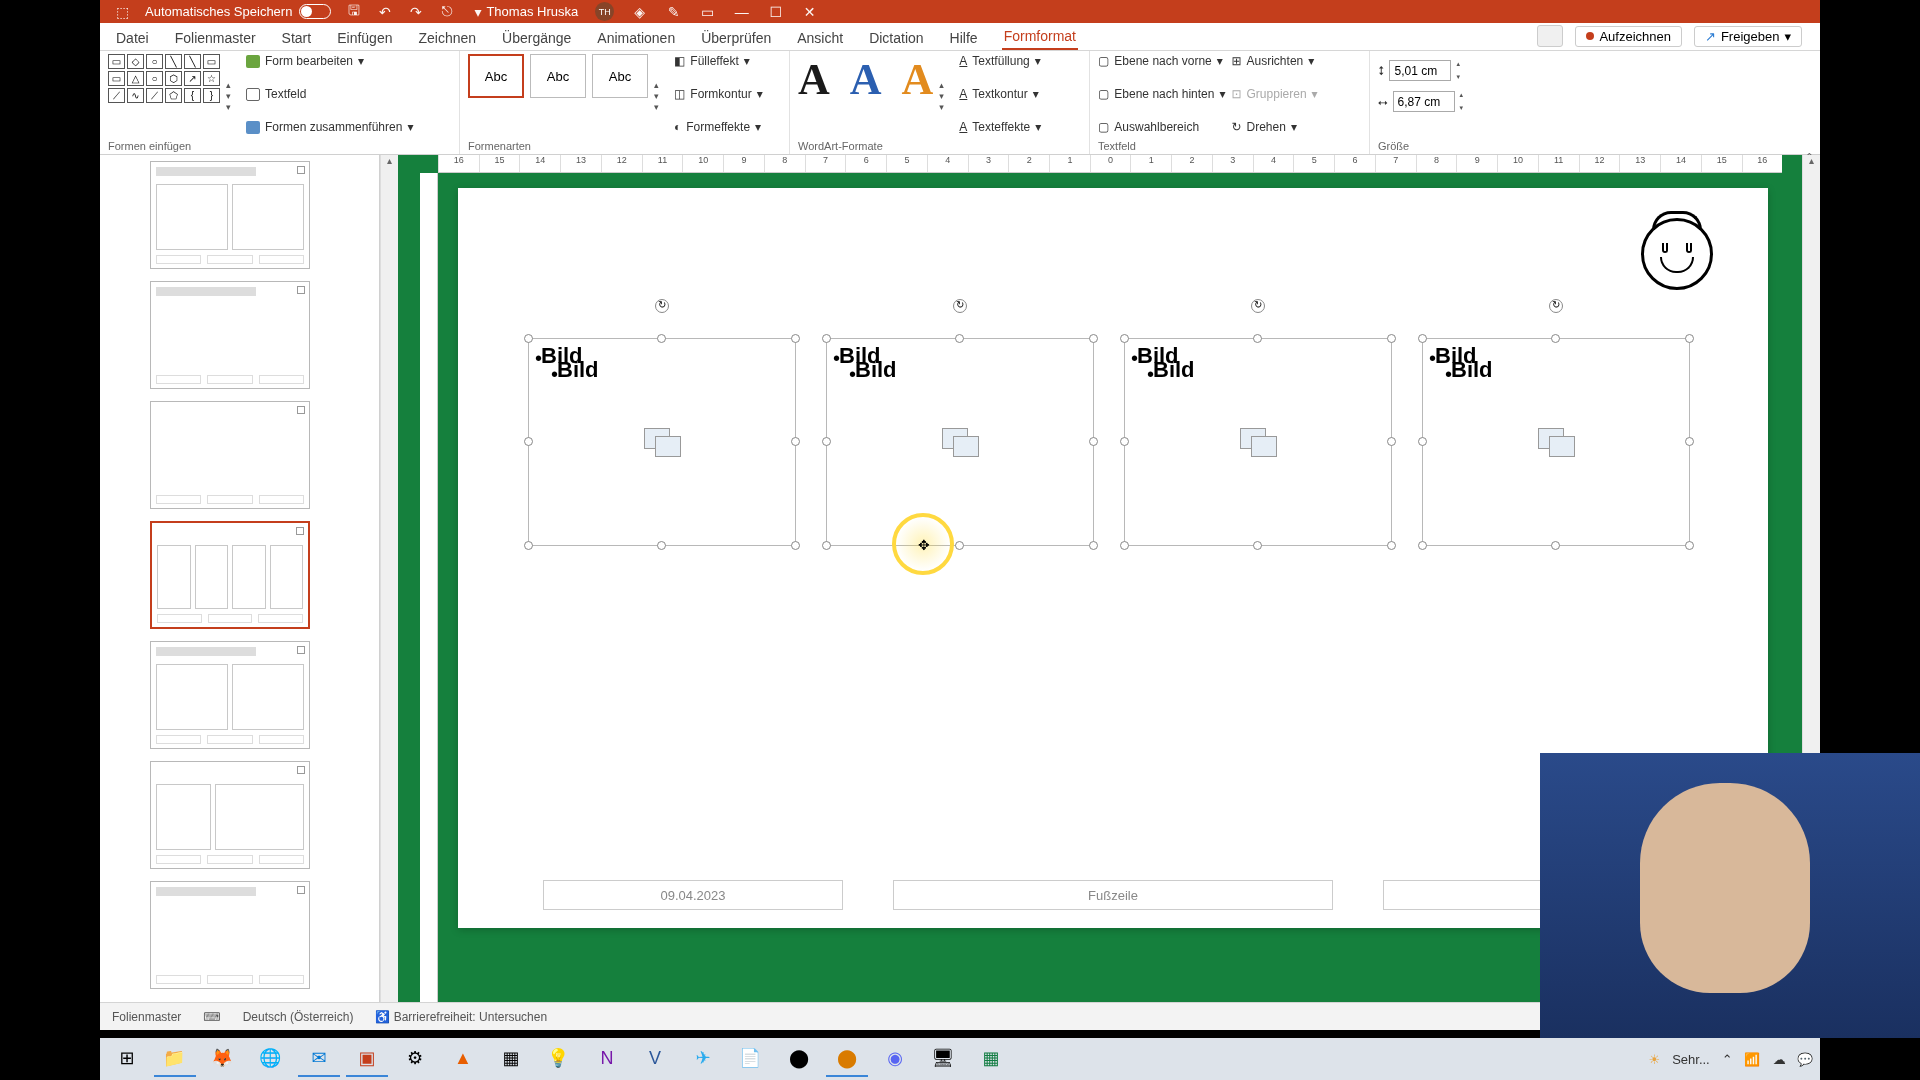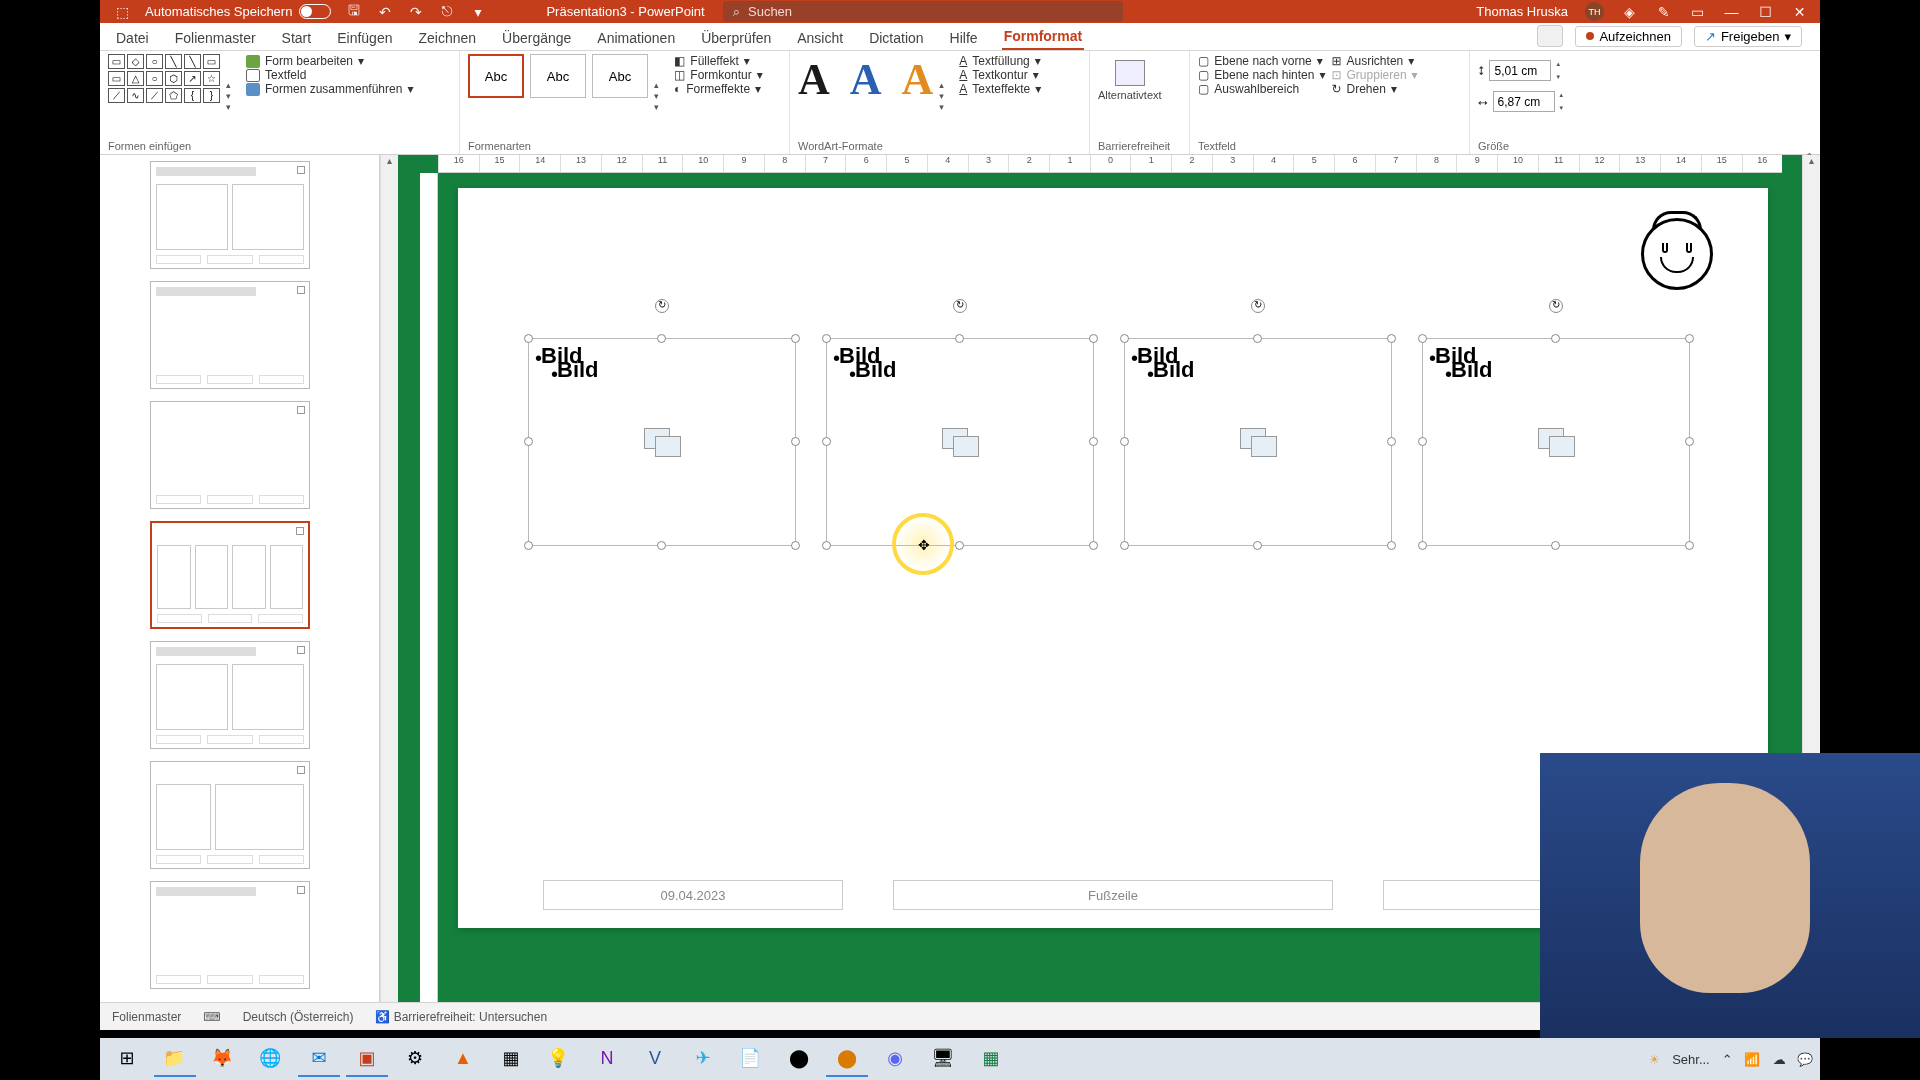--- a/index.html
+++ b/index.html
@@ -14,35 +14,35 @@
 .toggle::after { content:""; position:absolute; left:1px; top:1px; width:11px; height:11px; background:#fff; border-radius:50%; }
 .tb-icon { width:17px; height:17px; display:flex; align-items:center; justify-content:center; font-size:14px; opacity:.95; }
 .tb-center { flex:1; display:flex; align-items:center; gap:18px; padding-left:60px; }
 .search { background:#984028; height:21px; width:400px; border-radius:3px; display:flex; align-items:center; padding:0 10px; gap:8px; font-size:13px; color:#f5d8cf; }
 .tb-right { display:flex; align-items:center; gap:17px; padding-right:12px; }
 .avatar { width:19px; height:19px; background:#874428; border-radius:50%; font-size:9px; display:flex; align-items:center; justify-content:center; }
 
 
 .tabs { height:28px; background:#fff; display:flex; align-items:flex-end; padding-left:14px; gap:22px; border-bottom:1px solid #d6d6d6; }
 .tab { font-size:14px; color:#444; padding:4px 2px; cursor:pointer; }
-.tab.active { color:#c43e1c; border-bottom:2px solid #c43e1c; font-weight:700; }
+.tab.active { color:#c43e1c; border-bottom:2px solid #c43e1c; font-weight:400; }
 .tabs-right { margin-left:auto; display:flex; align-items:center; gap:12px; padding-right:18px; padding-bottom:3px; }
 .rec-btn { border:1px solid #ccc; border-radius:3px; padding:2px 10px; font-size:13px; display:flex; align-items:center; gap:5px; }
 .rec-btn .dot { width:8px; height:8px; background:#c43e1c; border-radius:50%; }
 .share-btn { background:#fff; border:1px solid #ccc; border-radius:3px; padding:2px 10px; font-size:13px; display:flex; align-items:center; gap:5px; }
 .comment-sq { width:26px; height:22px; border:1px solid #ccc; border-radius:3px; background:#f0f0f0; }
 
 
 .ribbon { height:104px; background:#fff; display:flex; border-bottom:1px solid #d0d0d0; }
 .group { border-right:1px solid #e2e2e2; padding:3px 8px 0; display:flex; flex-direction:column; }
 .group-body { flex:1; display:flex; align-items:flex-start; gap:6px; }
 .group-label { font-size:11px; color:#666; text-align:left; padding:2px 0; }
 .shape-grid { display:grid; grid-template-columns:repeat(6,17px); grid-template-rows:repeat(3,15px); gap:2px; }
 .shape-grid span { border:1px solid #555; font-size:10px; display:flex; align-items:center; justify-content:center; }
-.vcol { display:flex; flex-direction:column; gap:0; font-size:12px; color:#333; }
+.vcol { display:flex; flex-direction:column; gap:19px; font-size:12px; color:#333; }
 .vcol div { display:flex; align-items:center; gap:5px; white-space:nowrap; }
 .mini-ic { width:14px; height:13px; background:#6ba53f; border-radius:2px; }
 .style-box { width:56px; height:44px; border:1px solid #bbb; display:flex; align-items:center; justify-content:center; font-size:13px; background:#fff; }
 .style-box.sel { border:2px solid #c43e1c; }
 .arrow-stack { display:flex; flex-direction:column; width:14px; gap:1px; font-size:9px; color:#555; align-self:center; }
 .wa-letter { font-family:Georgia,serif; font-size:44px; font-weight:bold; display:flex; align-items:center; }
 .wa1 { color:#1a1a1a; }
 .wa2 { color:#2b5fb0; }
 .wa3 { color:#e28b1e; }
 .alt-box { display:flex; flex-direction:column; align-items:center; gap:3px; font-size:11px; color:#444; padding-top:6px; }
@@ -120,27 +120,20 @@
       <span class="tb-icon">⬚</span>
       <div class="auto">
         <span>Automatisches Speichern</span>
         <span class="toggle"></span>
       </div>
       <span class="tb-icon">🖫</span>
       <span class="tb-icon">↶</span>
       <span class="tb-icon">↷</span>
       <span class="tb-icon">⎋</span>
       <span class="tb-icon">▾</span>
-    </div>
-    <div class="tb-center">
-      <span><span>Präsentation3</span> - <span>PowerPoint</span></span>
-      <div class="search">
-        <span>⌕</span>
-        <span>Suchen</span>
-      </div>
     </div>
     <div class="tb-right">
       <span>Thomas Hruska</span>
       <span class="avatar">TH</span>
       <span class="tb-icon">◈</span>
       <span class="tb-icon">✎</span>
       <span class="tb-icon">▭</span>
       <span class="tb-icon">—</span>
       <span class="tb-icon">☐</span>
       <span class="tb-icon">✕</span>
@@ -245,29 +238,20 @@
           </div>
         <div class="vcol">
           <div><u>A</u> <span>Textfüllung</span> ▾</div>
           <div><u>A</u> <span>Textkontur</span> ▾</div>
           <div><u>A</u> <span>Texteffekte</span> ▾</div>
         </div>
       </div>
       <div class="group-label">WordArt-Formate</div>
     </div>
 
-    <div class="group" style="width:100px">
-      <div class="group-body">
-          <div class="alt-box">
-            <div class="alt-ic"></div>
-            <span>Alternativtext</span>
-          </div>
-        </div>
-      <div class="group-label">Barrierefreiheit</div>
-    </div>
 
     <div class="group" style="width:280px">
       <div class="group-body">
         <div class="vcol">
           <div>▢ <span>Ebene nach vorne</span> ▾</div>
           <div>▢ <span>Ebene nach hinten</span> ▾</div>
           <div>▢ <span>Auswahlbereich</span></div>
         </div>
         <div class="vcol">
           <div>⊞ <span>Ausrichten</span> ▾</div>

